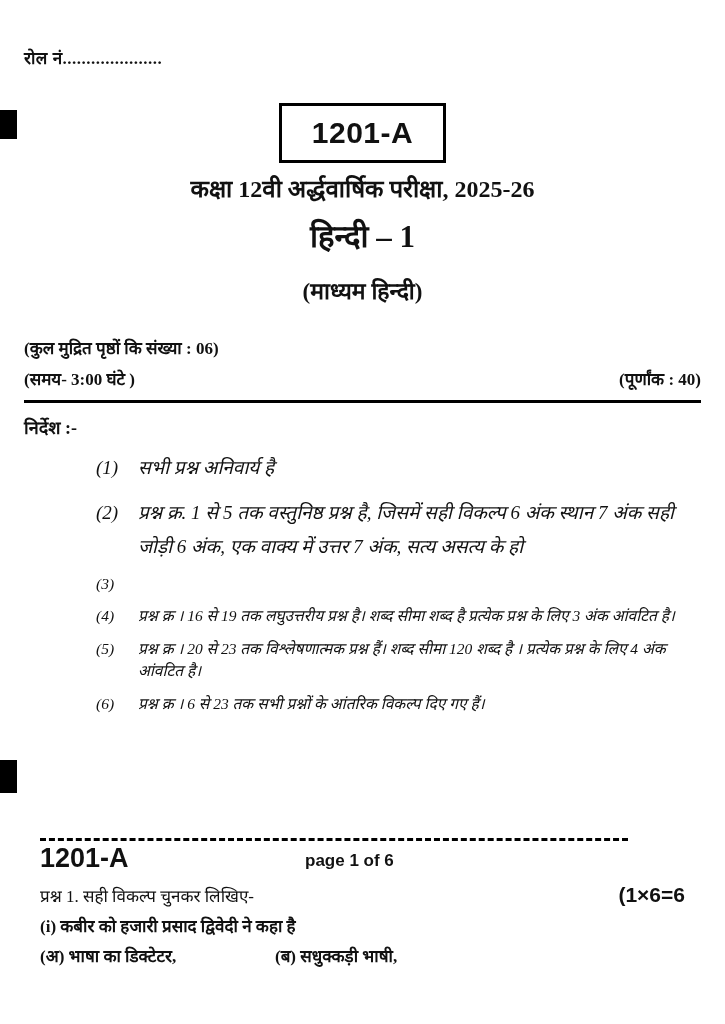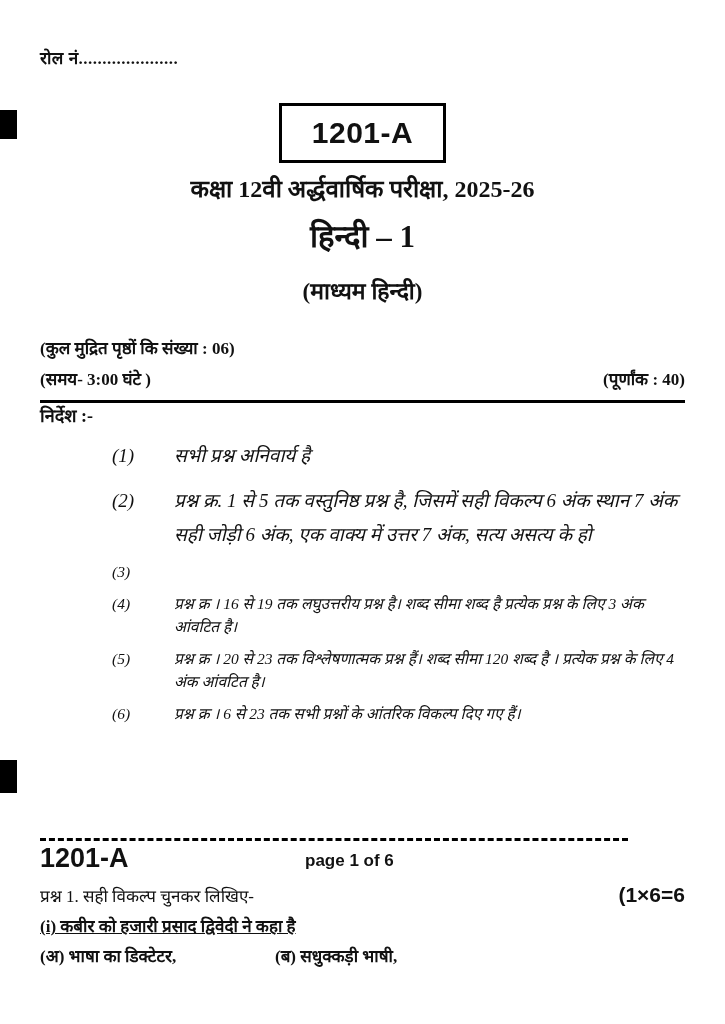--- a/index.html
+++ b/index.html
@@ -14,21 +14,21 @@
   }
   .edge-tab {
     position: absolute;
     left: 0;
     width: 17px;
     background: #000000;
   }
   .tab-top { top: 110px; height: 29px; }
   .tab-bottom { top: 760px; height: 33px; }
 
-  .content { padding: 0 40px; }
+  .content { padding: 0 24px; }
 
   .roll-line {
     padding-top: 46px;
     font-weight: bold;
     font-size: 17px;
     letter-spacing: 0.5px;
   }
 
   .codebox-wrap { text-align: center; margin-top: 34px; }
   .codebox {
@@ -71,31 +71,31 @@
 
   .rule-solid {
     border: none;
     border-top: 3px solid #000000;
     margin: 10px 0 0 0;
   }
 
   .instr-heading {
     font-weight: bold;
     font-size: 18px;
-    margin-top: 0;
+    margin-top: 12px;
   }
   .instr-item {
     display: flex;
     font-style: italic;
   }
   .instr-num {
     flex: 0 0 42px;
     margin-left: 72px;
   }
-  .instr-text { flex: 1; margin-left: 20px; }
+  .instr-text { flex: 1; }
   .instr-large { font-size: 19px; line-height: 1.75; margin-top: 12px; }
   .instr-small { font-size: 15.5px; line-height: 1.45; margin-top: 10px; }
 
   .footer {
     position: absolute;
     left: 40px;
     right: 40px;
     top: 838px;
   }
   .rule-dashed {
@@ -115,21 +115,21 @@
   .footer-page { position: absolute; left: 265px; top: 8px; font-size: 17px; }
 
   .q1-row {
     display: flex;
     justify-content: space-between;
     font-size: 17px;
     margin-top: 6px;
     align-items: center;
   }
   .q1-marks { font-weight: bold; font-family: "Liberation Sans", "DejaVu Sans", sans-serif; font-size: 21px; }
-  .q1-item { font-size: 17px; font-weight: bold; margin-top: 7px; text-decoration: underline; }
+  .q1-item { font-size: 17px; font-weight: bold; margin-top: 7px; }
   .q1-options { position: relative; height: 26px; margin-top: 7px; font-size: 17px; font-weight: bold; }
   .opt-a { position: absolute; left: 0; top: 0; }
   .opt-b { position: absolute; left: 235px; top: 0; }
 </style>
 </head>
 <body>
 
 <div class="page">
 
   <div class="edge-tab tab-top"></div>

